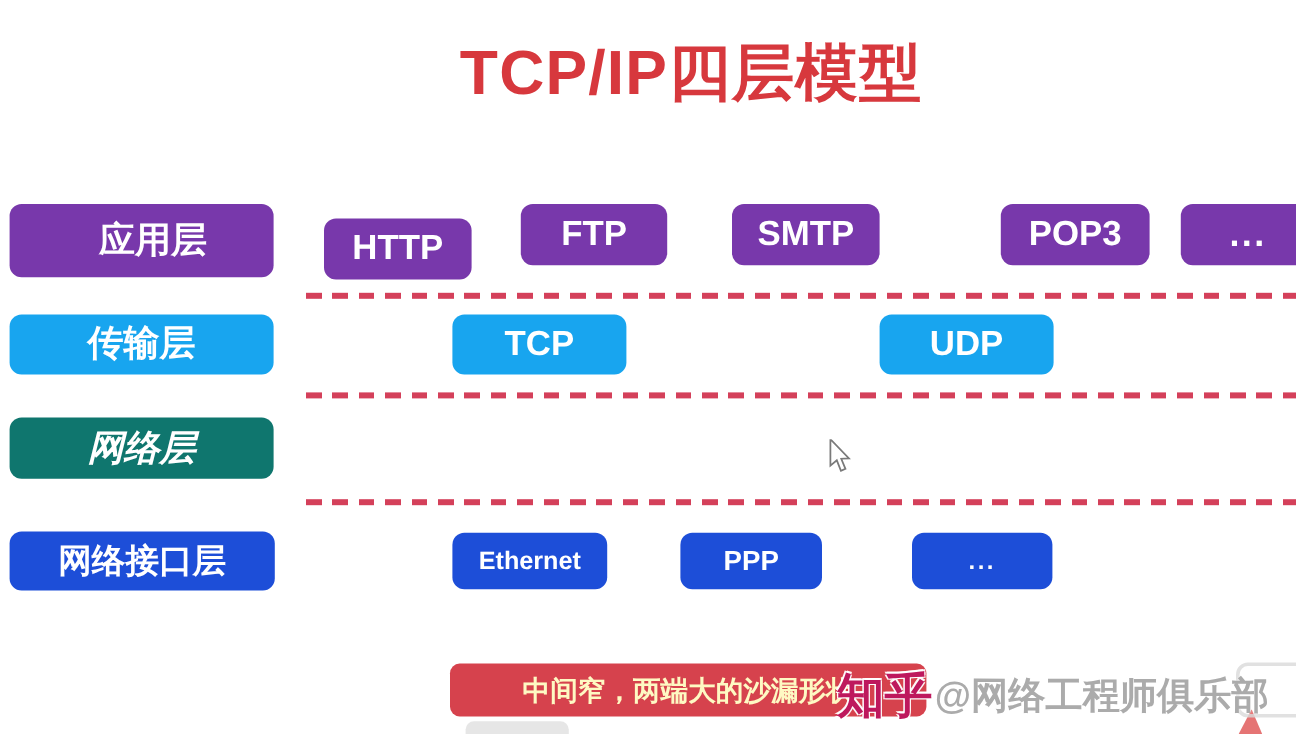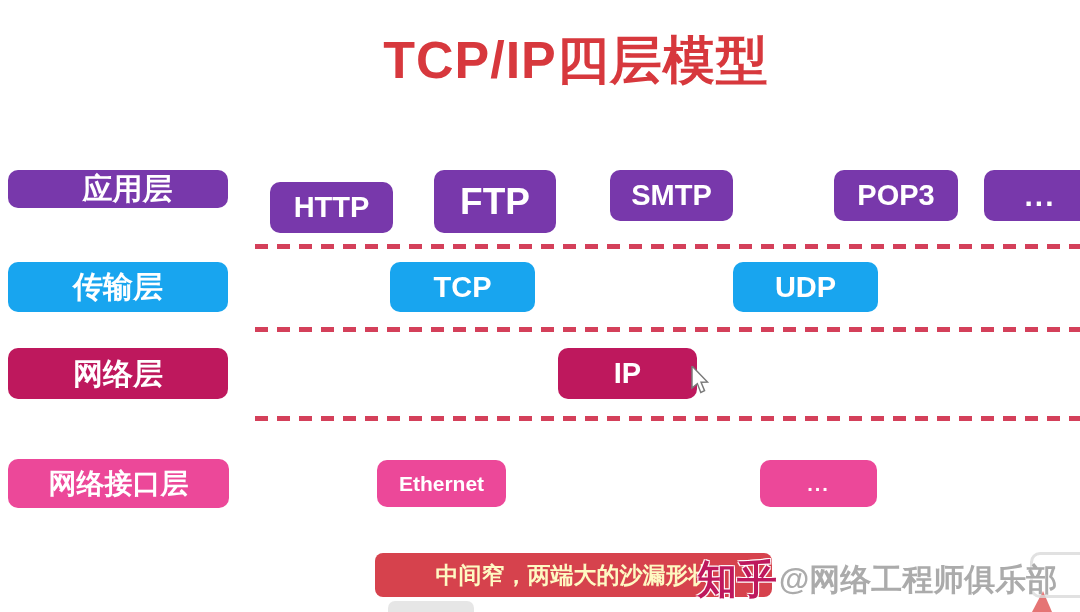--- a/index.html
+++ b/index.html
@@ -30,33 +30,33 @@
     align-items: center;
     justify-content: center;
     color: #ffffff;
     font-weight: bold;
     border-radius: 10px;
     line-height: 1;
   }
   .layer-label { font-size: 30px; }
   .purple { background: #7838ab; }
   .blue   { background: #18a5ef; }
-  .green  { background: #be185d; }
-  .lgreen { background: #ec4899; margin-top: 16px; }
+  .green  { background: #0f766e; font-style: italic; }
+  .lgreen { background: #1d4ed8; }
 
   
-  .lbl-app  { left: 8px;   top: 170px; width: 220px; height: 38px; padding-left: 19px; }
+  .lbl-app  { left: 8px;   top: 170px; width: 220px; height: 61px; padding-left: 19px; }
   .b-http   { left: 270px; top: 170px; width: 123px; height: 51px; font-size: 29px; margin-top: 12px; }
-  .b-ftp    { left: 434px; top: 170px; width: 122px; height: 63px; font-size: 37px; }
+  .b-ftp    { left: 434px; top: 170px; width: 122px; height: 51px; font-size: 29px; }
   .b-smtp   { left: 610px; top: 170px; width: 123px; height: 51px; font-size: 29px; text-align: center; }
   .b-pop3   { left: 834px; top: 170px; width: 124px; height: 51px; font-size: 29px; }
   .b-dots1  { left: 984px; top: 170px; width: 112px; height: 51px; font-size: 30px; letter-spacing: 2px; }
   
   .lbl-tra  { left: 8px;   top: 262px; width: 220px; height: 50px; }
-  .b-tcp    { left: 390px; top: 262px; width: 145px; height: 50px; font-size: 29px; }
+  .b-tcp    { left: 377px; top: 262px; width: 145px; height: 50px; font-size: 29px; }
   .b-udp    { left: 733px; top: 262px; width: 145px; height: 50px; font-size: 29px; }
   
   .lbl-net  { left: 8px;   top: 348px; width: 220px; height: 51px; }
   .b-ip     { left: 558px; top: 348px; width: 139px; height: 51px; font-size: 29px; }
   
   .lbl-link { left: 8px;   top: 443px; width: 221px; height: 49px; font-size: 28px; }
   .b-eth    { left: 377px; top: 444px; width: 129px; height: 47px; font-size: 21px; }
   .b-ppp    { left: 567px; top: 444px; width: 118px; height: 47px; font-size: 23px; }
   .b-dots4  { left: 760px; top: 444px; width: 117px; height: 47px; font-size: 20px; letter-spacing: 2px; }
 
@@ -149,26 +149,26 @@
 
   <div class="divider div-1"></div>
 
   <div class="box blue layer-label lbl-tra">传输层</div>
   <div class="box blue b-tcp">TCP</div>
   <div class="box blue b-udp">UDP</div>
 
   <div class="divider div-2"></div>
 
   <div class="box green layer-label lbl-net">网络层</div>
-  <div class="box green b-ip">IP</div>
 
   <div class="divider div-3"></div>
 
   <div class="box lgreen layer-label lbl-link">网络接口层</div>
   <div class="box lgreen b-eth">Ethernet</div>
+  <div class="box lgreen b-ppp">PPP</div>
   <div class="box lgreen b-dots4">...</div>
 
   <div class="caption">中间窄，两端大的沙漏形状</div>
 
   <div class="watermark">
     <span class="wm-brand">知乎</span>
     <span class="wm-account">@网络工程师俱乐部</span>
   </div>
   <div class="wm-badge"></div>
 

